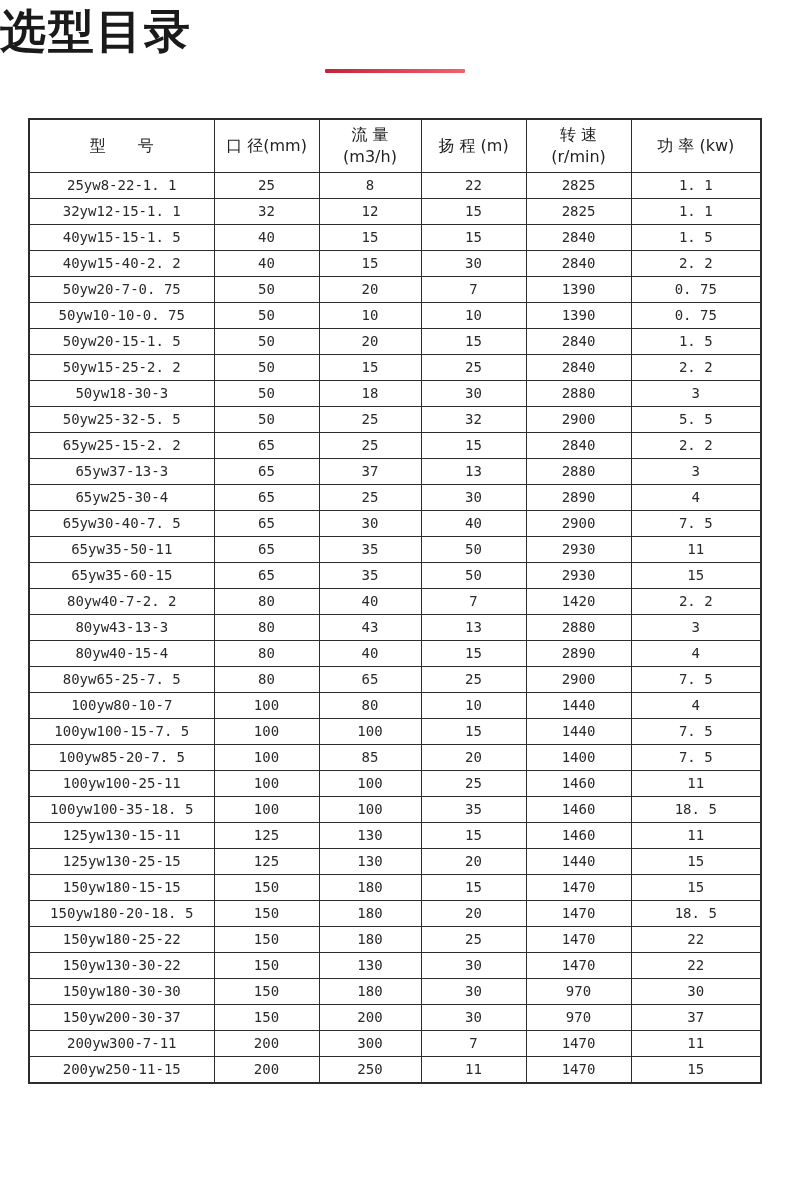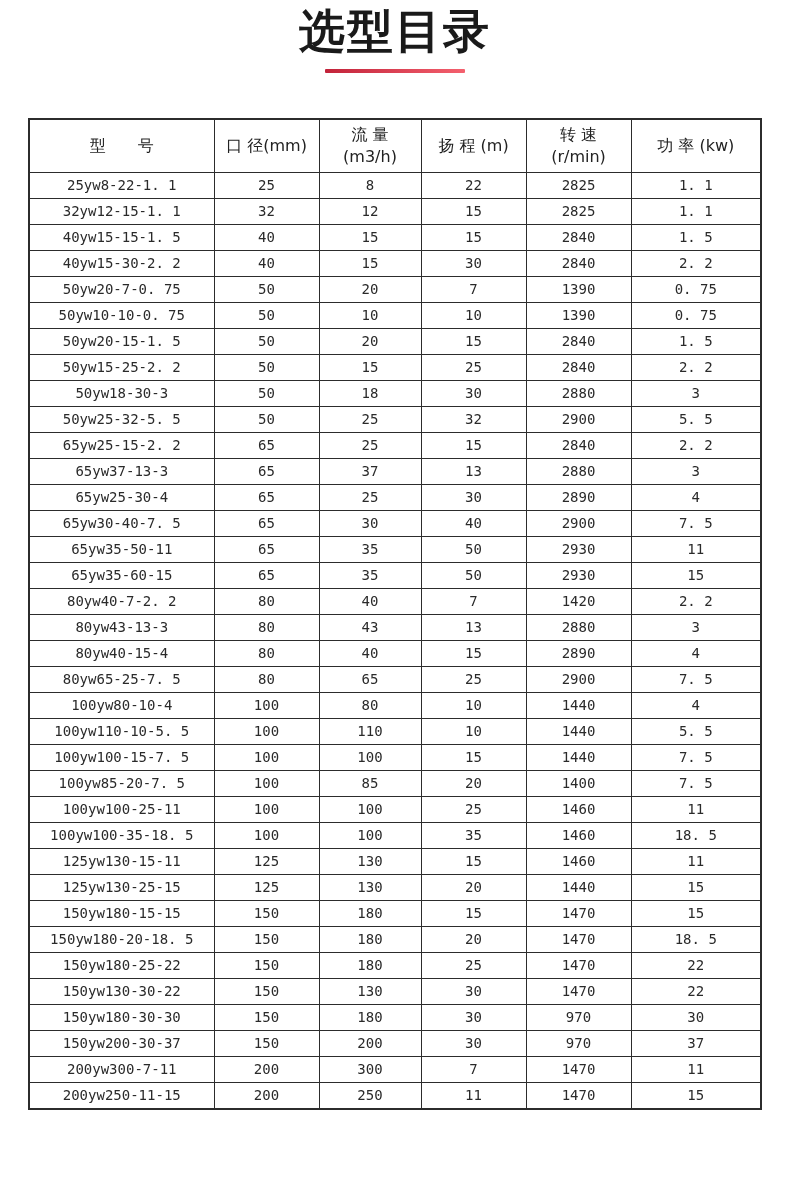--- a/index.html
+++ b/index.html
@@ -10,21 +10,20 @@
   body {
     width: 790px;
     height: 1185px;
     overflow: hidden;
     font-family: "DejaVu Sans", sans-serif;
     color: #1e1e1e;
   }
   .page-title {
     margin: 0;
     padding-top: 6px;
-    text-align: center;
     font-size: 46px;
     font-weight: bold;
     letter-spacing: 2px;
     color: #1a1a1a;
     line-height: 1.1;
   }
   .title-underline {
     width: 140px;
     height: 4px;
     margin: 12px auto 0 auto;
@@ -121,21 +120,21 @@
       </tr>
       <tr>
         <td>40yw15-15-1. 5</td>
         <td>40</td>
         <td>15</td>
         <td>15</td>
         <td>2840</td>
         <td>1. 5</td>
       </tr>
       <tr>
-        <td>40yw15-30-2. 2</td>
+        <td>40yw15-40-2. 2</td>
         <td>40</td>
         <td>15</td>
         <td>30</td>
         <td>2840</td>
         <td>2. 2</td>
       </tr>
       <tr>
         <td>50yw20-7-0. 75</td>
         <td>50</td>
         <td>20</td>
@@ -257,34 +256,26 @@
       </tr>
       <tr>
         <td>80yw65-25-7. 5</td>
         <td>80</td>
         <td>65</td>
         <td>25</td>
         <td>2900</td>
         <td>7. 5</td>
       </tr>
       <tr>
-        <td>100yw80-10-4</td>
+        <td>100yw80-10-7</td>
         <td>100</td>
         <td>80</td>
         <td>10</td>
         <td>1440</td>
         <td>4</td>
-      </tr>
-      <tr>
-        <td>100yw110-10-5. 5</td>
-        <td>100</td>
-        <td>110</td>
-        <td>10</td>
-        <td>1440</td>
-        <td>5. 5</td>
       </tr>
       <tr>
         <td>100yw100-15-7. 5</td>
         <td>100</td>
         <td>100</td>
         <td>15</td>
         <td>1440</td>
         <td>7. 5</td>
       </tr>
       <tr>

